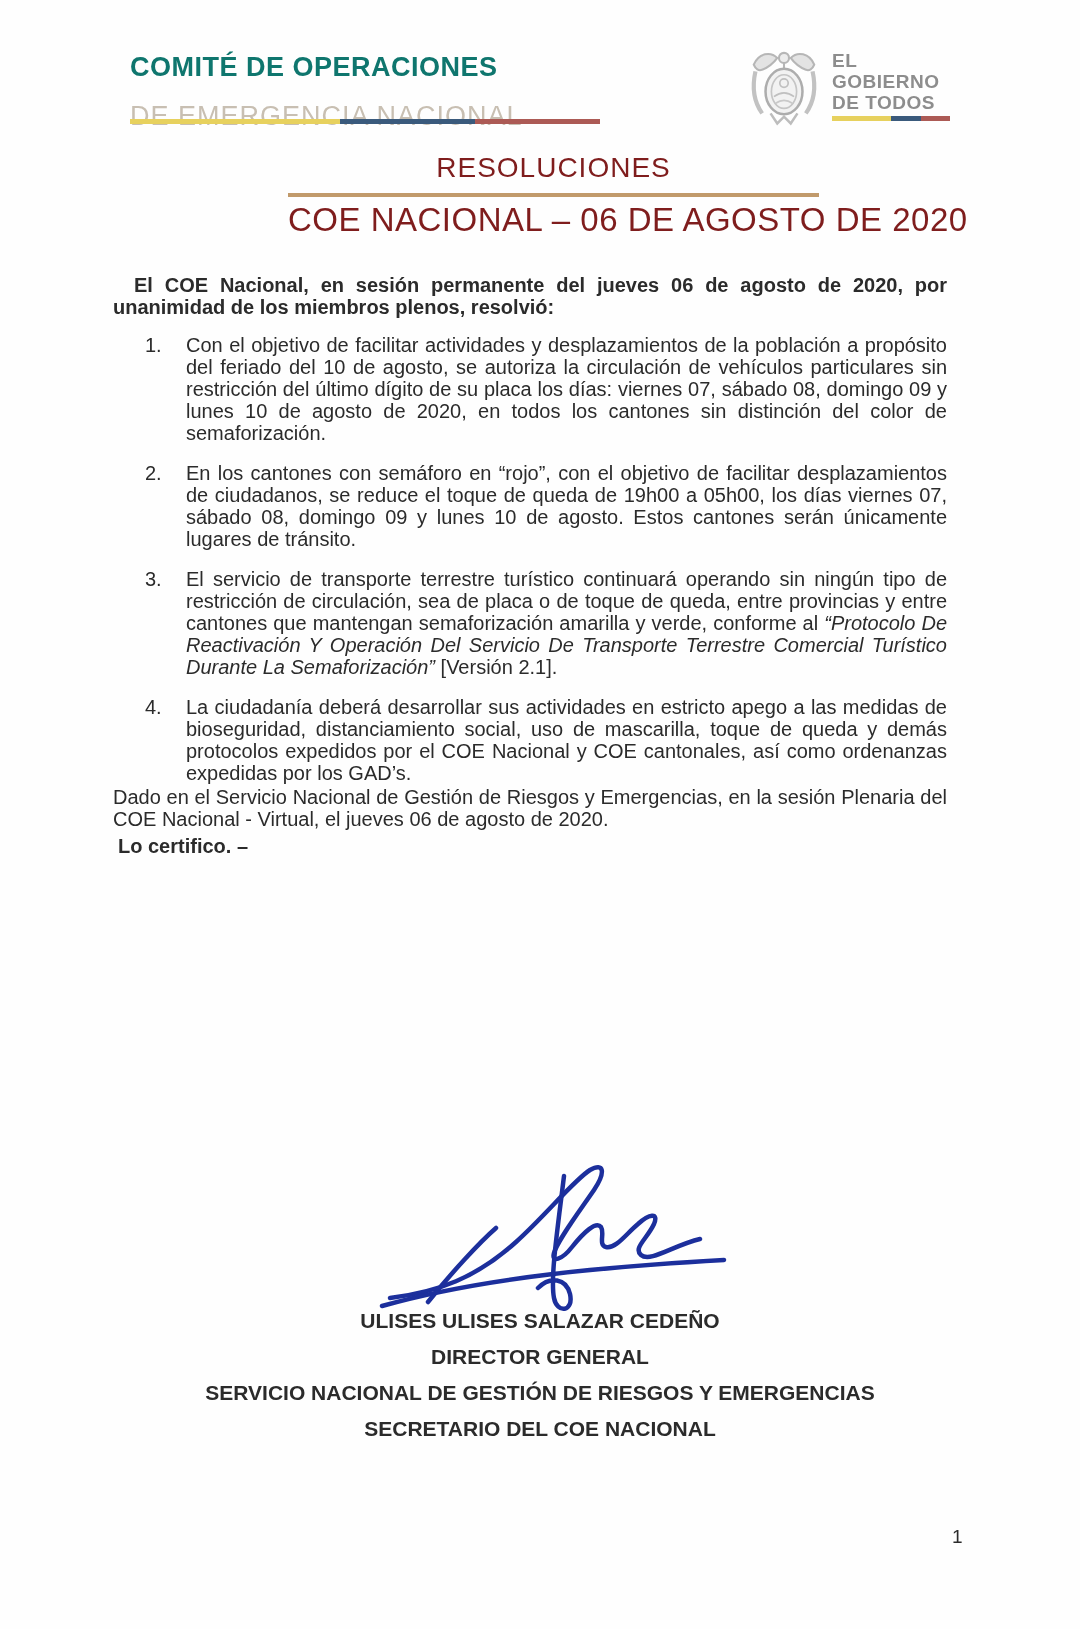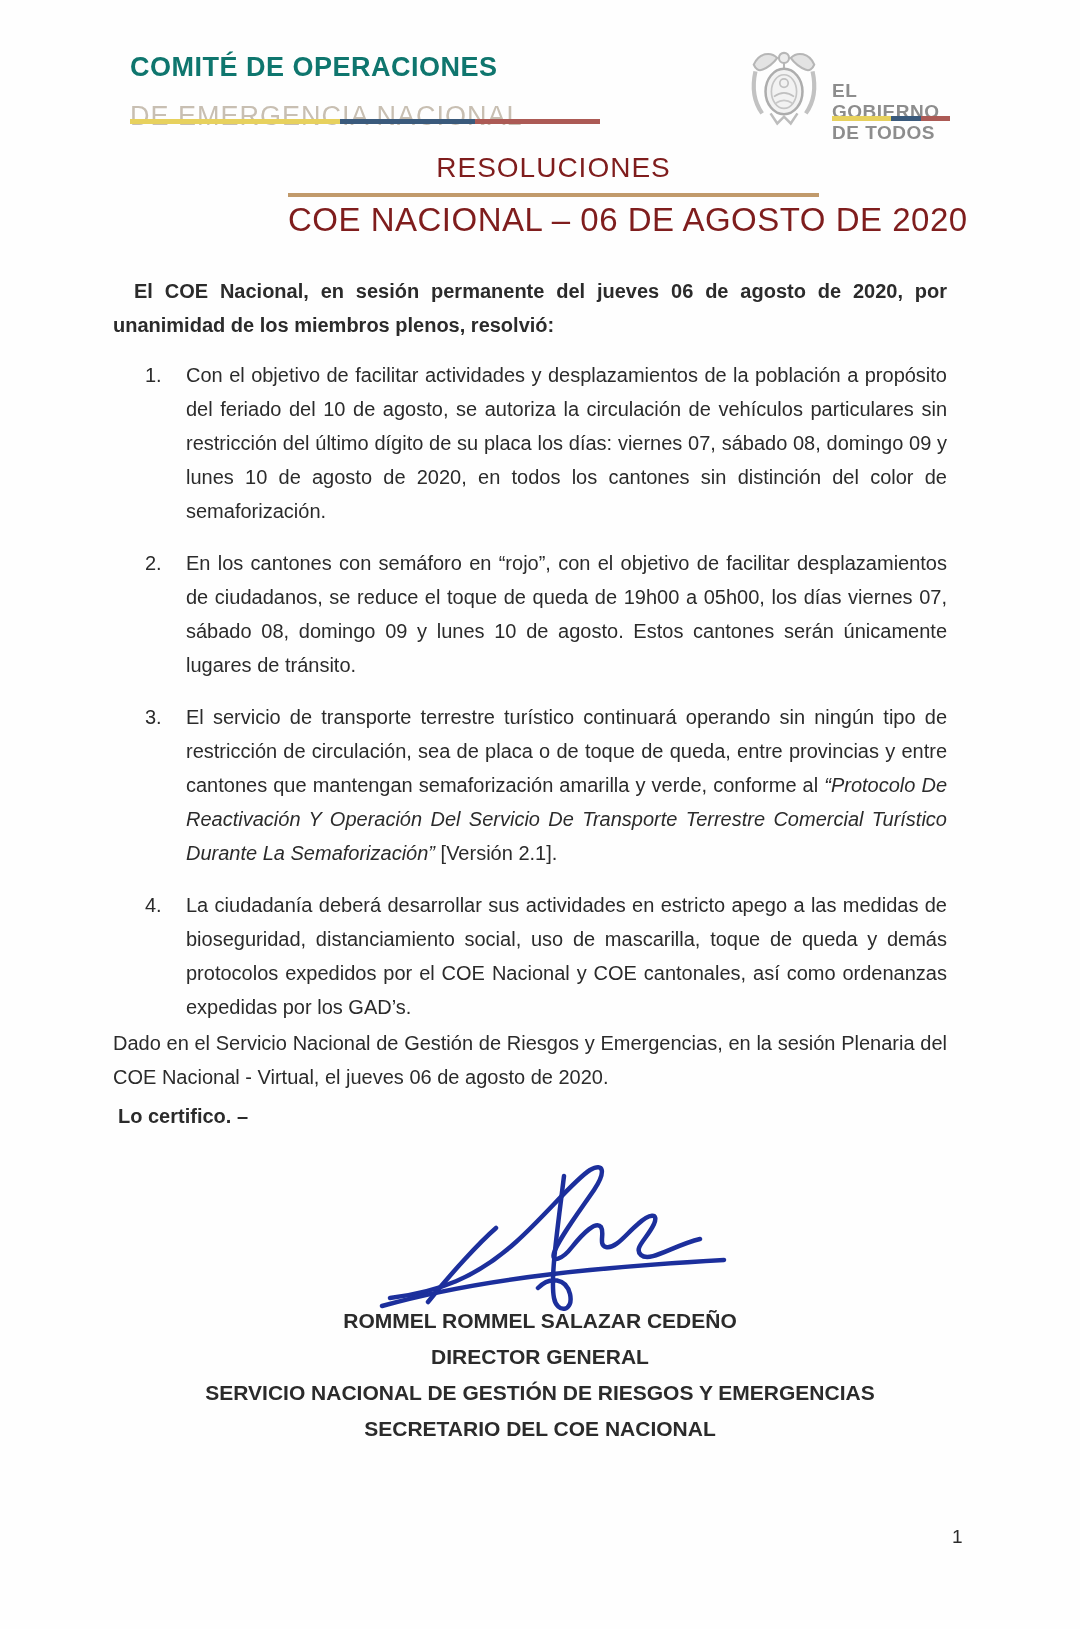--- a/index.html
+++ b/index.html
@@ -18,34 +18,34 @@
   .brand { position:absolute; left:130px; top:52px; }
   .brand-line1 { font-size:27px; font-weight:700; color:#0f766e; letter-spacing:0.5px; }
   .brand-line2 { font-size:27px; font-weight:400; color:#c8bfb2; letter-spacing:1px; margin-top:18px; }
   .brand-rule { position:absolute; left:130px; top:119px; width:470px; height:5px; display:flex; }
   .brand-rule .seg-y { width:210px; background:#e7d15e; }
   .brand-rule .seg-b { width:135px; background:#3a5a7c; }
   .brand-rule .seg-r { width:125px; background:#ac5a55; }
 
   .gov-logo { position:absolute; left:742px; top:44px; width:210px; }
   .coat { position:absolute; left:0; top:2px; }
-  .gov-text { position:absolute; left:90px; top:6px; color:#8d8d8d; font-weight:700; font-size:19px; line-height:21px; letter-spacing:0.5px;margin-top:30px; }
+  .gov-text { position:absolute; left:90px; top:6px; color:#8d8d8d; font-weight:700; font-size:19px; line-height:21px; letter-spacing:0.5px; }
   .gov-rule { position:absolute; left:90px; top:72px; width:118px; height:5px; display:flex; }
   .gov-rule .seg-y { width:59px; background:#e7d15e; }
   .gov-rule .seg-b { width:30px; background:#3a5a7c; }
   .gov-rule .seg-r { width:29px; background:#ac5a55; }
 
   
   .titleblock { position:absolute; left:288px; top:152px; width:531px; text-align:center; color:#7f1d1d; }
   .doc-title { font-size:28px; letter-spacing:1px; }
   .title-underline { margin-top:9px; height:4px; background:#c19a6b; }
   .doc-subtitle { font-size:33px; margin-top:4px; letter-spacing:0.5px; white-space:nowrap; }
 
   
-  .content { position:absolute; left:113px; top:274px; width:834px; font-size:20px; line-height:34px; }
+  .content { position:absolute; left:113px; top:274px; width:834px; font-size:20px; line-height:22px; }
   .intro { font-weight:700; text-align:justify; text-indent:21px; margin:0 0 16px 0; }
   .item { display:flex; padding-left:32px; margin-bottom:18px; }
   .item .num { width:41px; flex:none; }
   .item .itext { flex:1; text-align:justify; }
   .item.last { margin-bottom:2px; }
   .closing { text-align:justify; margin:0; }
   .certify { font-weight:700; margin:5px; }
 
   
   .signature { position:absolute; left:368px; top:1146px; }
@@ -136,21 +136,21 @@
   <svg class="signature" width="372" height="172" viewBox="0 0 372 172" fill="none">
     <g stroke="#1c2f9c" stroke-width="4.5" stroke-linecap="round" fill="none">
       <path d="M22 152 C70 146 108 132 148 96 C178 69 206 34 222 24 C236 16 238 26 226 44 C208 70 190 94 186 107 C183 117 194 114 204 101 C216 86 228 75 233 81 C237 87 230 99 238 101 C248 103 258 88 270 78 C281 68 291 66 286 78 C279 93 265 102 273 109 C282 117 306 99 332 93"></path>
       <path d="M14 160 C120 130 250 120 356 114"></path>
       <path d="M196 30 C190 80 182 132 186 152 C189 168 206 166 202 148 C198 132 182 130 170 142"></path>
       <path d="M60 156 C84 126 112 96 128 82"></path>
     </g>
   </svg>
 
   <div class="sigblock">
-    <div>ROMMEL ROMMEL SALAZAR CEDEÑO</div>
+    <div>ULISES ULISES SALAZAR CEDEÑO</div>
     <div>DIRECTOR GENERAL</div>
     <div>SERVICIO NACIONAL DE GESTIÓN DE RIESGOS Y EMERGENCIAS</div>
     <div>SECRETARIO DEL COE NACIONAL</div>
   </div>
 
   <div class="page-number">1</div>
 
 </div>
 
 </body></html>

